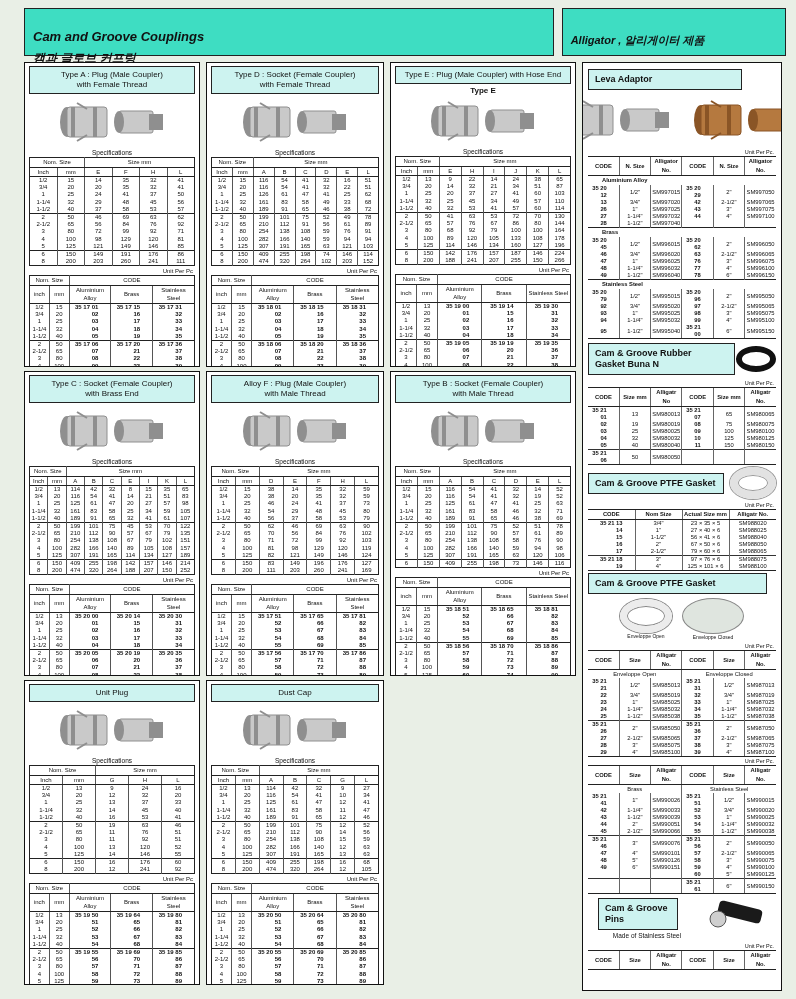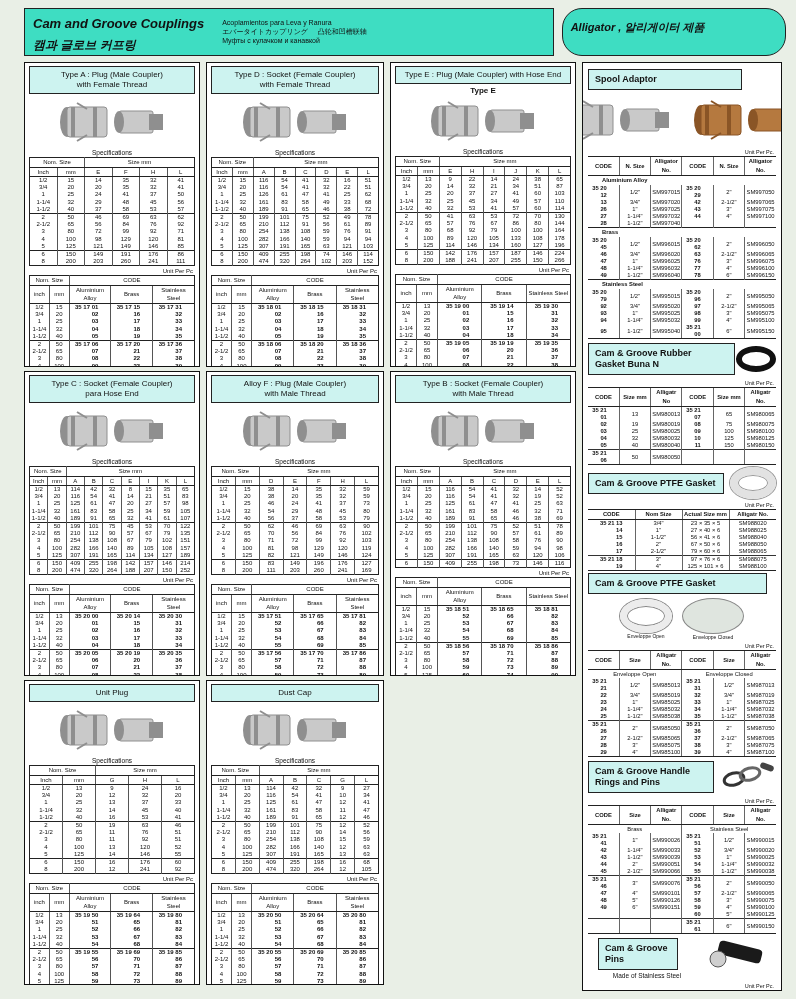--- a/index.html
+++ b/index.html
@@ -6,24 +6,24 @@
   body {
     width:796px; height:999px; overflow:hidden;
     background:#e9efe6;
     font-family:"Liberation Sans", sans-serif;
     color:#111;
   }
   .page { padding:8px 10px 6px 24px; }
   .top-row { display:flex; gap:8px; margin-bottom:6px; }
   .band {
     background:#3eddc2; border:1.5px solid #222;
-    padding:7px 8px; height:48px;
+    padding:20px 8px; height:48px;flex-direction:column;
   }
   .band-left { width:556px; display:flex; gap:18px; }
-  .band-right { width:235px;border-radius:20px; }
+  .band-right { width:235px; }
   .band-title { font-weight:bold; font-style:italic; font-size:13px; }
   .band-title-kr { font-weight:bold; font-style:italic; font-size:12px; margin-top:6px; }
   .band-subs { font-size:7px; line-height:9px; padding-top:2px; }
   .band-right .band-title { font-size:11px; margin-top:4px; }
   .cols { display:flex; gap:6px; align-items:flex-start; }
   .col { display:flex; flex-direction:column; gap:4px; }
   .col1 { width:176px; } .col2 { width:178px; } .col3 { width:186px; }
   .col4 { width:200px; }
   .panel {
     background:#fff; border:1.5px solid #111;
@@ -319,21 +319,21 @@
                 <td class="codecell">09</td>
                 <td class="codecell">23</td>
                 <td class="codecell">39</td>
               </tr>
             </tbody>
           </table>
         </div>
         <div class="panel">
           <div class="panel-head">
             <div class="pt1">Type C : Socket (Female Coupler)</div>
-            <div class="pt2">para Hose End</div>
+            <div class="pt2">with Brass End</div>
           </div>
           <div class="img-wrap">
             <svg width="118" height="46" viewBox="0 0 118 46">
               <ellipse cx="14" cy="23" rx="7" ry="15" fill="#8f8f8f"></ellipse>
               <rect x="14" y="8" width="40" height="30" rx="3" fill="#c9c9c9" stroke="#8f8f8f" stroke-width="1"></rect>
               <rect x="18" y="8" width="4" height="30" fill="#8f8f8f"></rect>
               <rect x="40" y="8" width="4" height="30" fill="#8f8f8f"></rect>
               <line x1="24" y1="4" x2="34" y2="10" stroke="#8f8f8f" stroke-width="2"></line>
               <line x1="24" y1="42" x2="34" y2="36" stroke="#8f8f8f" stroke-width="2"></line>
               <rect x="66" y="12" width="34" height="22" rx="2" fill="#c9c9c9" stroke="#8f8f8f" stroke-width="1"></rect>
@@ -2017,21 +2017,21 @@
                 <td class="codecell">74</td>
                 <td class="codecell">90</td>
               </tr>
             </tbody>
           </table>
         </div>
       </div>
     <div class="col col4">
       <div class="rpanel" id="rpanel">
           <div class="rsec-head">
-            <div>Spool Adaptor</div>
+            <div>Leva Adaptor</div>
           </div>
           <div class="r-imgrow">
             <div class="img-wrap">
               <svg width="118" height="46" viewBox="0 0 118 46">
                 <ellipse cx="14" cy="23" rx="7" ry="15" fill="#8f8f8f"></ellipse>
                 <rect x="14" y="8" width="40" height="30" rx="3" fill="#c9c9c9" stroke="#8f8f8f" stroke-width="1"></rect>
                 <rect x="18" y="8" width="4" height="30" fill="#8f8f8f"></rect>
                 <rect x="40" y="8" width="4" height="30" fill="#8f8f8f"></rect>
                 <line x1="24" y1="4" x2="34" y2="10" stroke="#8f8f8f" stroke-width="2"></line>
                 <line x1="24" y1="42" x2="34" y2="36" stroke="#8f8f8f" stroke-width="2"></line>
@@ -2426,31 +2426,20 @@
               <tr>
                 <td class="codecell" style="padding-right: 6px;">29</td>
                 <td>4"</td>
                 <td>SM985100</td>
                 <td class="codecell" style="padding-right: 6px;">39</td>
                 <td>4"</td>
                 <td>SM987100</td>
               </tr>
             </tbody>
           </table>
-          <div class="r-imgrow" style="justify-content: flex-start; gap: 6px;">
-            <div class="rsec-head">
-              <div>Cam &amp; Groove Handle</div>
-              <div>Rings and Pins</div>
-            </div>
-            <div style="flex: 0 0 auto;"><svg width="56" height="30" viewBox="0 0 56 30">
-                <ellipse cx="14" cy="19" rx="10" ry="6" fill="none" stroke="#333" stroke-width="3" transform="rotate(-15 14 19)"></ellipse>
-                <ellipse cx="30" cy="14" rx="10" ry="6" fill="none" stroke="#666" stroke-width="3" transform="rotate(-15 30 14)"></ellipse>
-                <rect x="40" y="4" width="14" height="6" rx="3" fill="#444" transform="rotate(20 47 7)"></rect>
-              </svg></div>
-          </div>
           <div class="runit">Unit Per Pc.</div>
           <table class="rtable">
             <thead>
               <tr>
                 <th>CODE</th>
                 <th>Size</th>
                 <th>Alligatr No.</th>
                 <th>CODE</th>
                 <th>Size</th>
                 <th>Alligatr No.</th>

